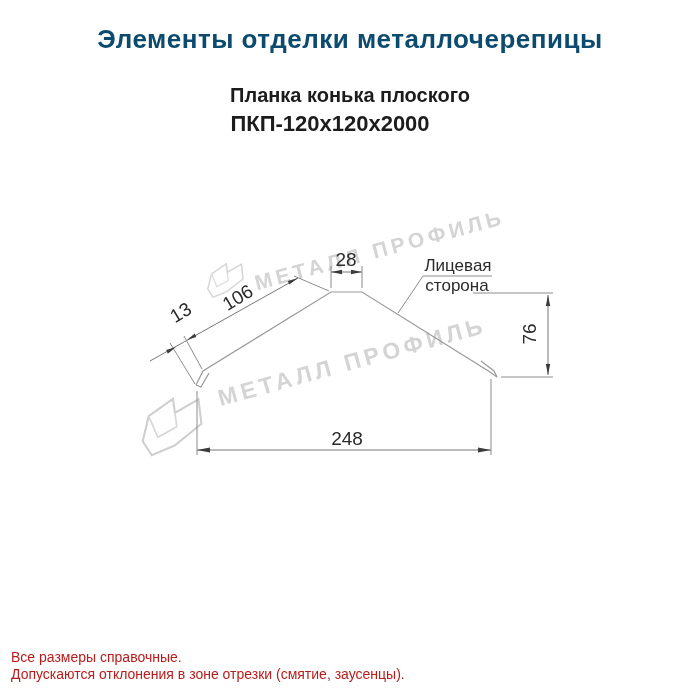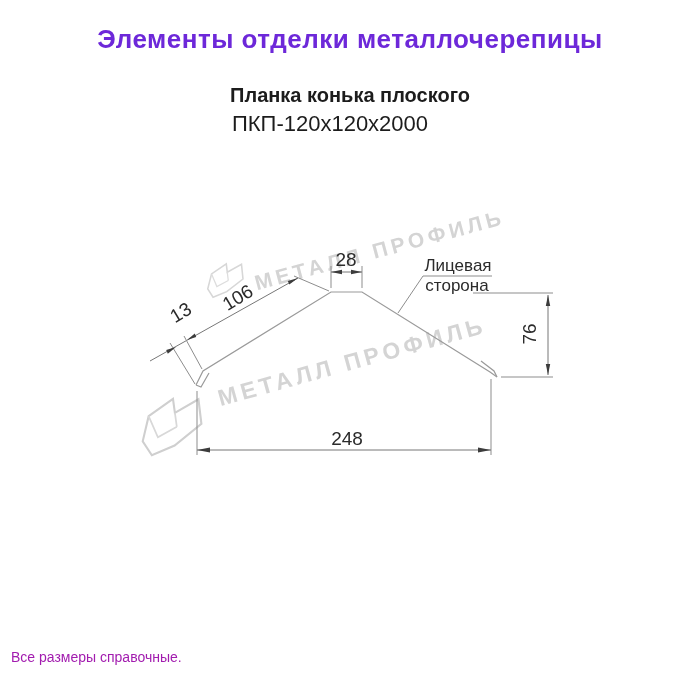--- a/index.html
+++ b/index.html
@@ -3,33 +3,33 @@
 <meta charset="utf-8">
 <style>
   html,body{margin:0;padding:0;}
   body{
     width:700px;height:700px;position:relative;background:#ffffff;
     font-family:"Liberation Sans", sans-serif;overflow:hidden;
   }
   
   .page-title{
     position:absolute;left:0;top:24px;width:700px;text-align:center;
-    font-size:26px;font-weight:bold;color:#6d28d9;letter-spacing:0.5px;
+    font-size:26px;font-weight:bold;color:#0c4a6e;letter-spacing:0.5px;
   }
   .product-name{
     position:absolute;left:0;top:84px;width:700px;text-align:center;
     font-size:20px;font-weight:bold;color:#1c1c1c;
   }
   .product-code{
     position:absolute;left:0;top:111px;width:660px;text-align:center;
-    font-size:22px;font-weight:normal;color:#1c1c1c;
+    font-size:22px;font-weight:bold;color:#1c1c1c;
   }
   .footnotes{
     position:absolute;left:11px;top:649px;width:600px;
-    font-size:14px;color:#a21caf;line-height:17px;
+    font-size:14px;color:#b91c1c;line-height:17px;
   }
   
   .wm-layer{position:absolute;left:0;top:0;width:700px;height:700px;z-index:1;}
   .wm-text{
     position:absolute;font-weight:bold;color:#d4d4d4;white-space:nowrap;
     transform-origin:left top;
   }
   .wm-text.wm-top{left:252px;top:272px;font-size:21px;letter-spacing:4px;transform:rotate(-15deg);}
   .wm-text.wm-bottom{left:215px;top:386px;font-size:23px;letter-spacing:4px;transform:rotate(-15.5deg);}
   .wm-logo{position:absolute;transform-origin:center;}
@@ -120,13 +120,14 @@
     <text class="dim-text" x="347" y="445" text-anchor="middle" font-size="20">248</text>
   </g>
 </svg>
 
 <div class="page-title titles">Элементы отделки металлочерепицы</div>
 <div class="product-name titles">Планка конька плоского</div>
 <div class="product-code titles">ПКП-120х120х2000</div>
 
 <div class="footnotes">
   <div>Все размеры справочные.</div>
+  <div>Допускаются отклонения в зоне отрезки (смятие, заусенцы).</div>
 </div>
 
 </body></html>

